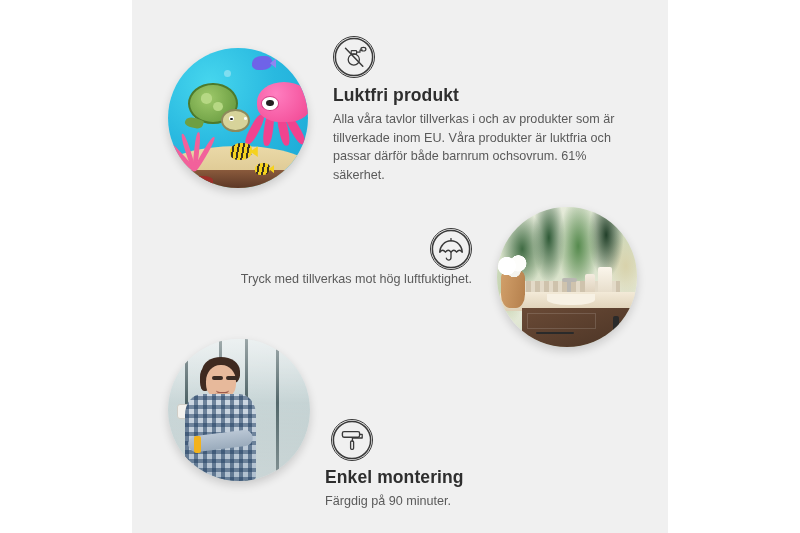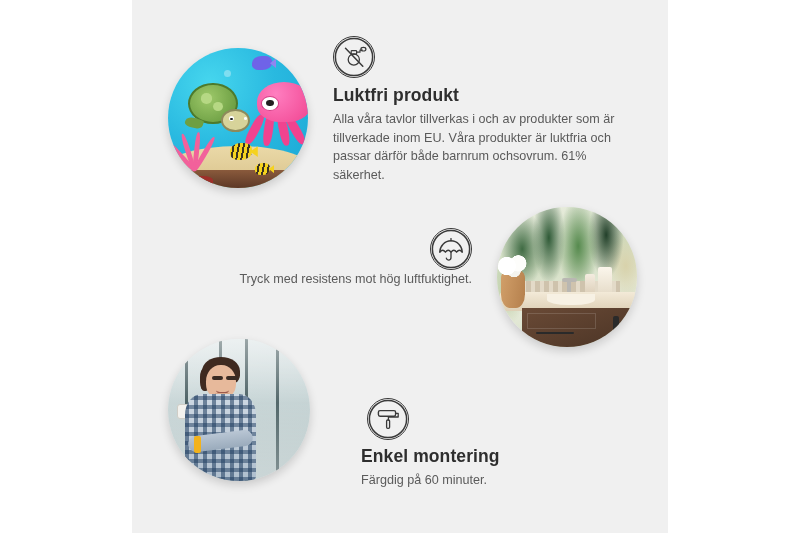--- a/index.html
+++ b/index.html
@@ -189,21 +189,21 @@
     font-size:17.5px;font-weight:bold;color:#2e2e2e;
     letter-spacing:.1px;margin:6px 0 4px;line-height:1.2;
   }
   .f-desc{
     font-size:12.6px;color:#5a5a5a;line-height:1.48;margin:0;
   }
 
   .feat-1{left:333px;top:36px;width:290px;text-align:left;}
   .feat-2{left:210px;top:228px;width:262px;text-align:right;}
   .feat-2 .icon-wrap{display:flex;justify-content:flex-end;}
-  .feat-3{left:325px;top:398px;width:250px;text-align:left;margin-left:36px;}
+  .feat-3{left:325px;top:419px;width:250px;text-align:left;}
   .feat-3 .icon-wrap{padding-left:6px;}
   .feat-1 .f-title{margin-top:7px;}
   .feat-2 .f-title{margin-top:6px;}
   .feat-3 .f-title{margin-top:6px;}
 </style>
 </head>
 <body>
 
 <div class="stage">
 
@@ -302,29 +302,29 @@
   <div class="feat feat-2">
     <div class="icon-wrap">
       <svg class="icon-circle" viewBox="0 0 40 40">
         <circle cx="20" cy="20" r="18.6" fill="none" stroke="#3a3a3a" stroke-width="1.5"></circle>
         <path d="M8.8 23.2c0-6.3 5-11.4 11.2-11.4s11.2 5.1 11.2 11.4" fill="none" stroke="#3a3a3a" stroke-width="1.4" stroke-linecap="round"></path>
         <path d="M8.8 23.2c1.9-2.6 3.8-2.6 5.6 0 1.9-2.6 3.8-2.6 5.6 0 1.9-2.6 3.8-2.6 5.6 0 1.9-2.6 3.8-2.6 5.6 0" fill="none" stroke="#3a3a3a" stroke-width="1.3" stroke-linejoin="round"></path>
         <line x1="20" y1="11.8" x2="20" y2="9.6" stroke="#3a3a3a" stroke-width="1.3" stroke-linecap="round"></line>
         <path d="M20 23.2v5.4c0 1.5-1.1 2.5-2.4 2.5-1.2 0-2.1-.8-2.3-1.9" fill="none" stroke="#3a3a3a" stroke-width="1.3" stroke-linecap="round"></path>
       </svg>
     </div>
-    <p class="f-desc">Tryck med resistens mot hög luftfuktighet.</p>
+    <p class="f-desc">Tryck med tillverkas mot hög luftfuktighet.</p>
   </div>
 
   <div class="feat feat-3">
     <div class="icon-wrap">
       <svg class="icon-circle" viewBox="0 0 40 40">
         <circle cx="20" cy="20" r="18.6" fill="none" stroke="#3a3a3a" stroke-width="1.5"></circle>
         <rect x="10.4" y="11.6" width="17.2" height="5.6" rx="1.6" fill="none" stroke="#3a3a3a" stroke-width="1.4"></rect>
         <path d="M27.6 14.4h2.6v3.6h-9.8v3.0" fill="none" stroke="#3a3a3a" stroke-width="1.3" stroke-linecap="round" stroke-linejoin="round"></path>
         <rect x="18.6" y="21.0" width="3.0" height="8.4" rx="1.1" fill="none" stroke="#3a3a3a" stroke-width="1.3"></rect>
       </svg>
     </div>
     <div class="f-title">Enkel montering</div>
-    <p class="f-desc">Färgdig på 60 minuter.</p>
+    <p class="f-desc">Färgdig på 90 minuter.</p>
   </div>
 
 </div>
 
 </body></html>

